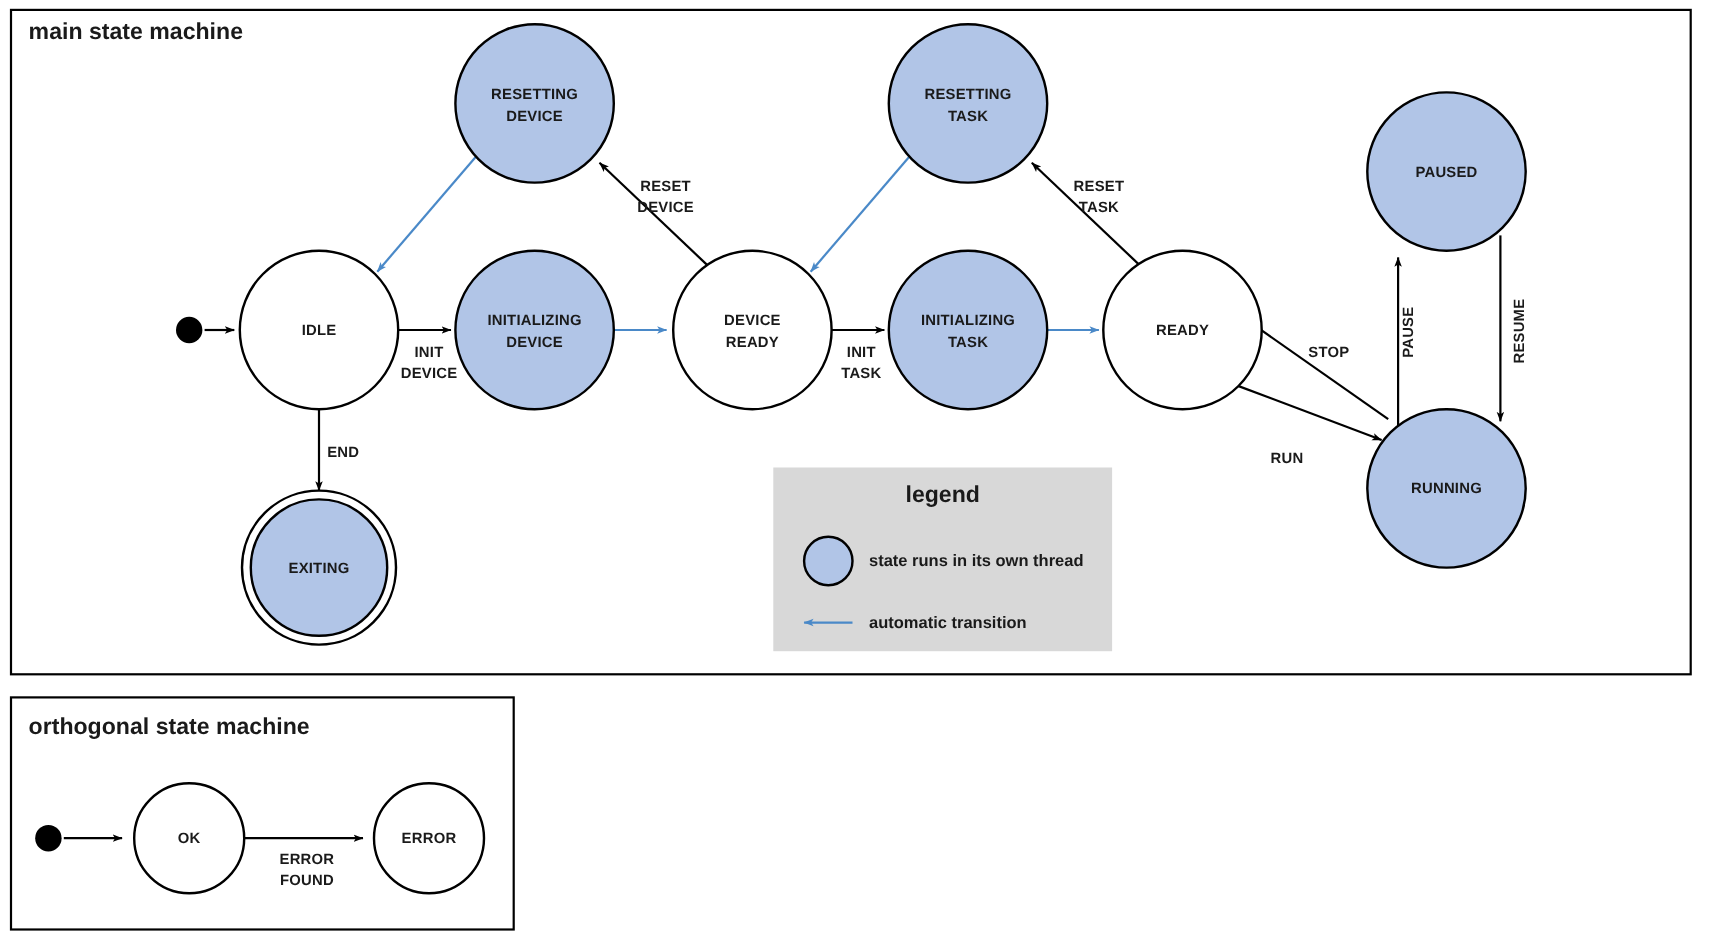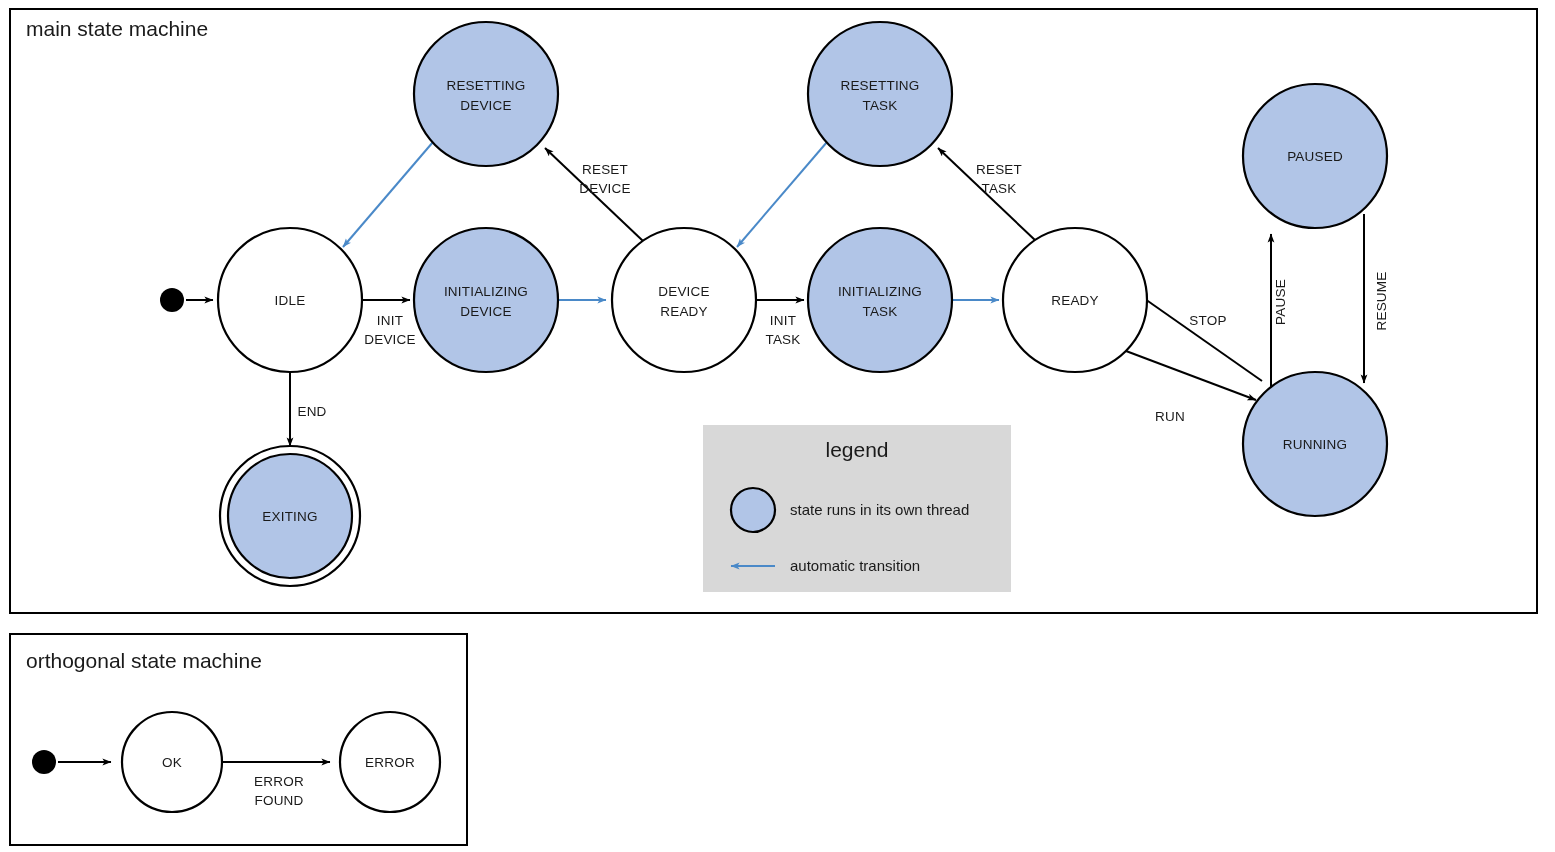--- a/index.html
+++ b/index.html
@@ -11,20 +11,21 @@
   body {
     width: 1555px;
     height: 852px;
     font-family: "Liberation Sans", sans-serif;
     overflow: hidden;
   }
   #canvas {
     position: relative;
     width: 1318px;
     height: 852px;
+    font-weight: bold;
   }
   svg#diagram {
     position: absolute;
     left: 0;
     top: 0;
     width: 1555px;
     height: 852px;
   }
   .frame-rect {
     fill: #ffffff;

